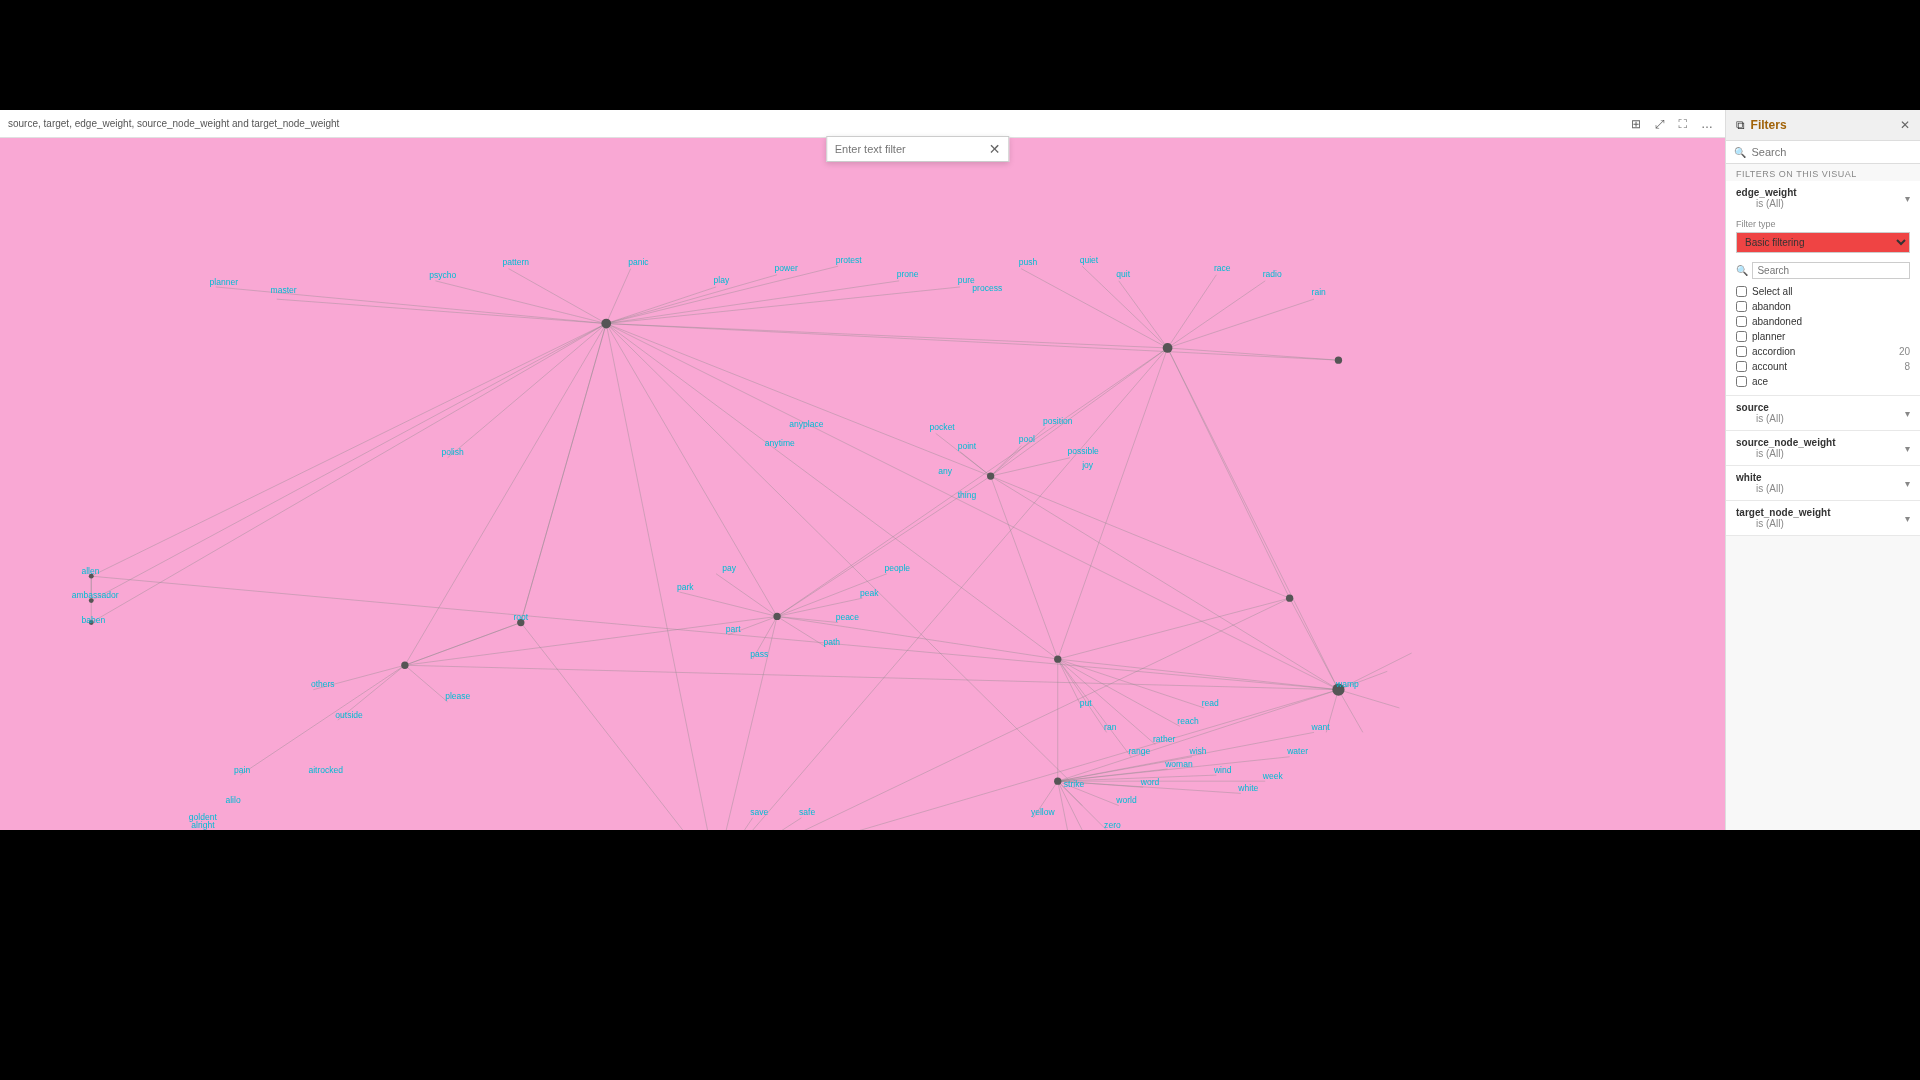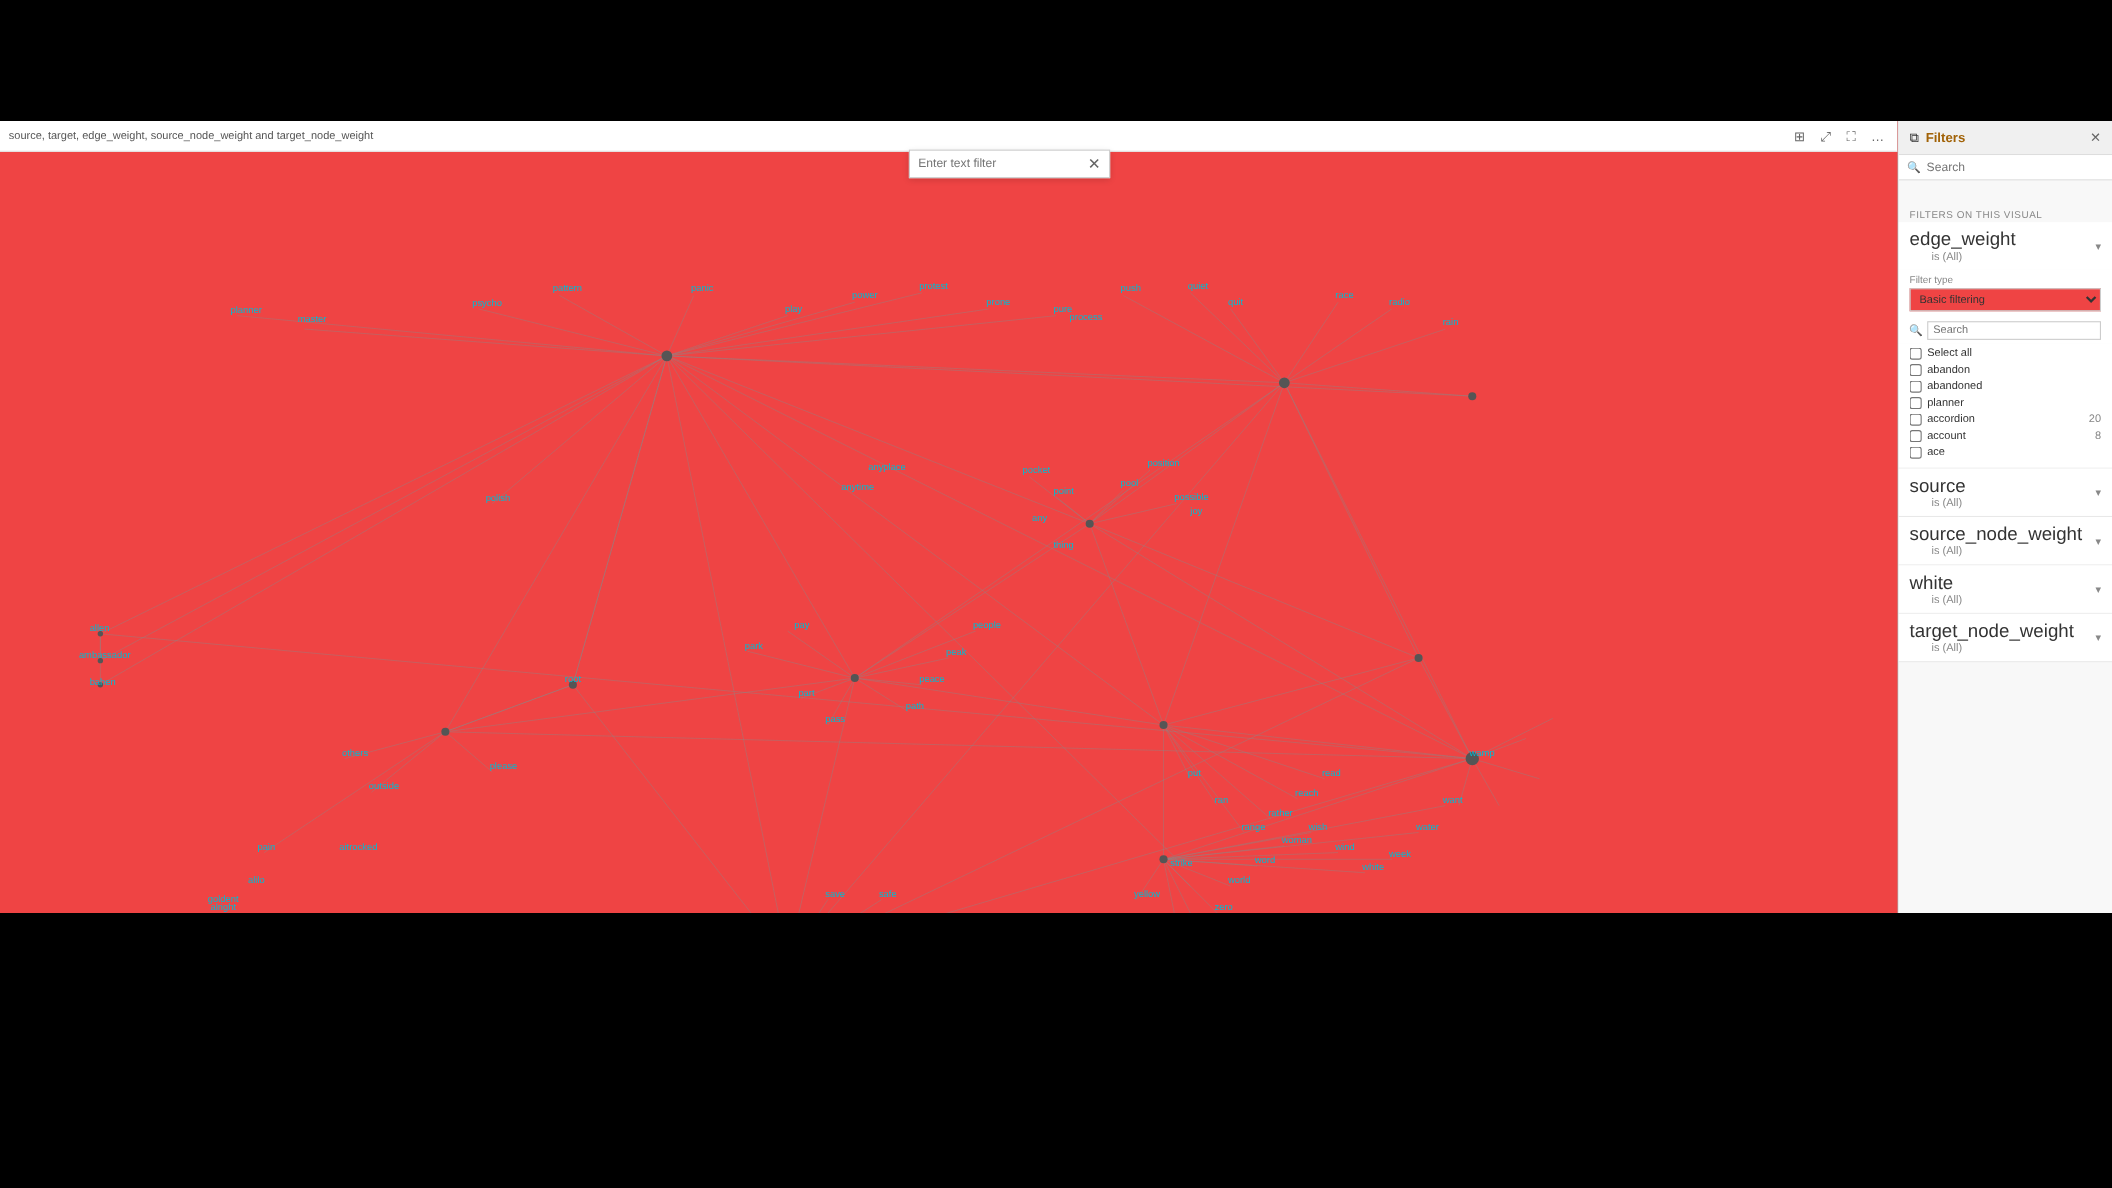--- a/index.html
+++ b/index.html
@@ -19,21 +19,21 @@
       height: 110px;
       flex-shrink: 0;
     }
     .main-area {
       display: flex;
       flex: 1;
       overflow: hidden;
     }
     .canvas-container {
       flex: 1;
-      background: #ef4444;
+      background: #f9a8d4;
       position: relative;
       overflow: hidden;
     }
     .header-bar {
       background: #fff;
       height: 28px;
       display: flex;
       align-items: center;
       padding: 0 8px;
       border-bottom: 1px solid #e0e0e0;
@@ -141,37 +141,36 @@
       color: #999;
       flex: 1;
       background: transparent;
     }
     .filters-on-label {
       font-size: 9px;
       color: #888;
       padding: 5px 10px 2px 10px;
       text-transform: uppercase;
       letter-spacing: 0.5px;
-      margin-top: 21px;
     }
     .filter-section {
       border-bottom: 1px solid #e8e8e8;
       padding: 0;
     }
     .filter-section-header {
       display: flex;
       align-items: center;
       justify-content: space-between;
       padding: 6px 10px;
       cursor: pointer;
       background: #fff;
     }
     .filter-section-name {
-      font-size: 17px;
-      font-weight: 400;
+      font-size: 10px;
+      font-weight: 700;
       color: #333;
     }
     .filter-section-value {
       font-size: 10px;
       color: #888;
       padding-left: 20px;
     }
     .filter-chevron {
       color: #888;
       font-size: 10px;

